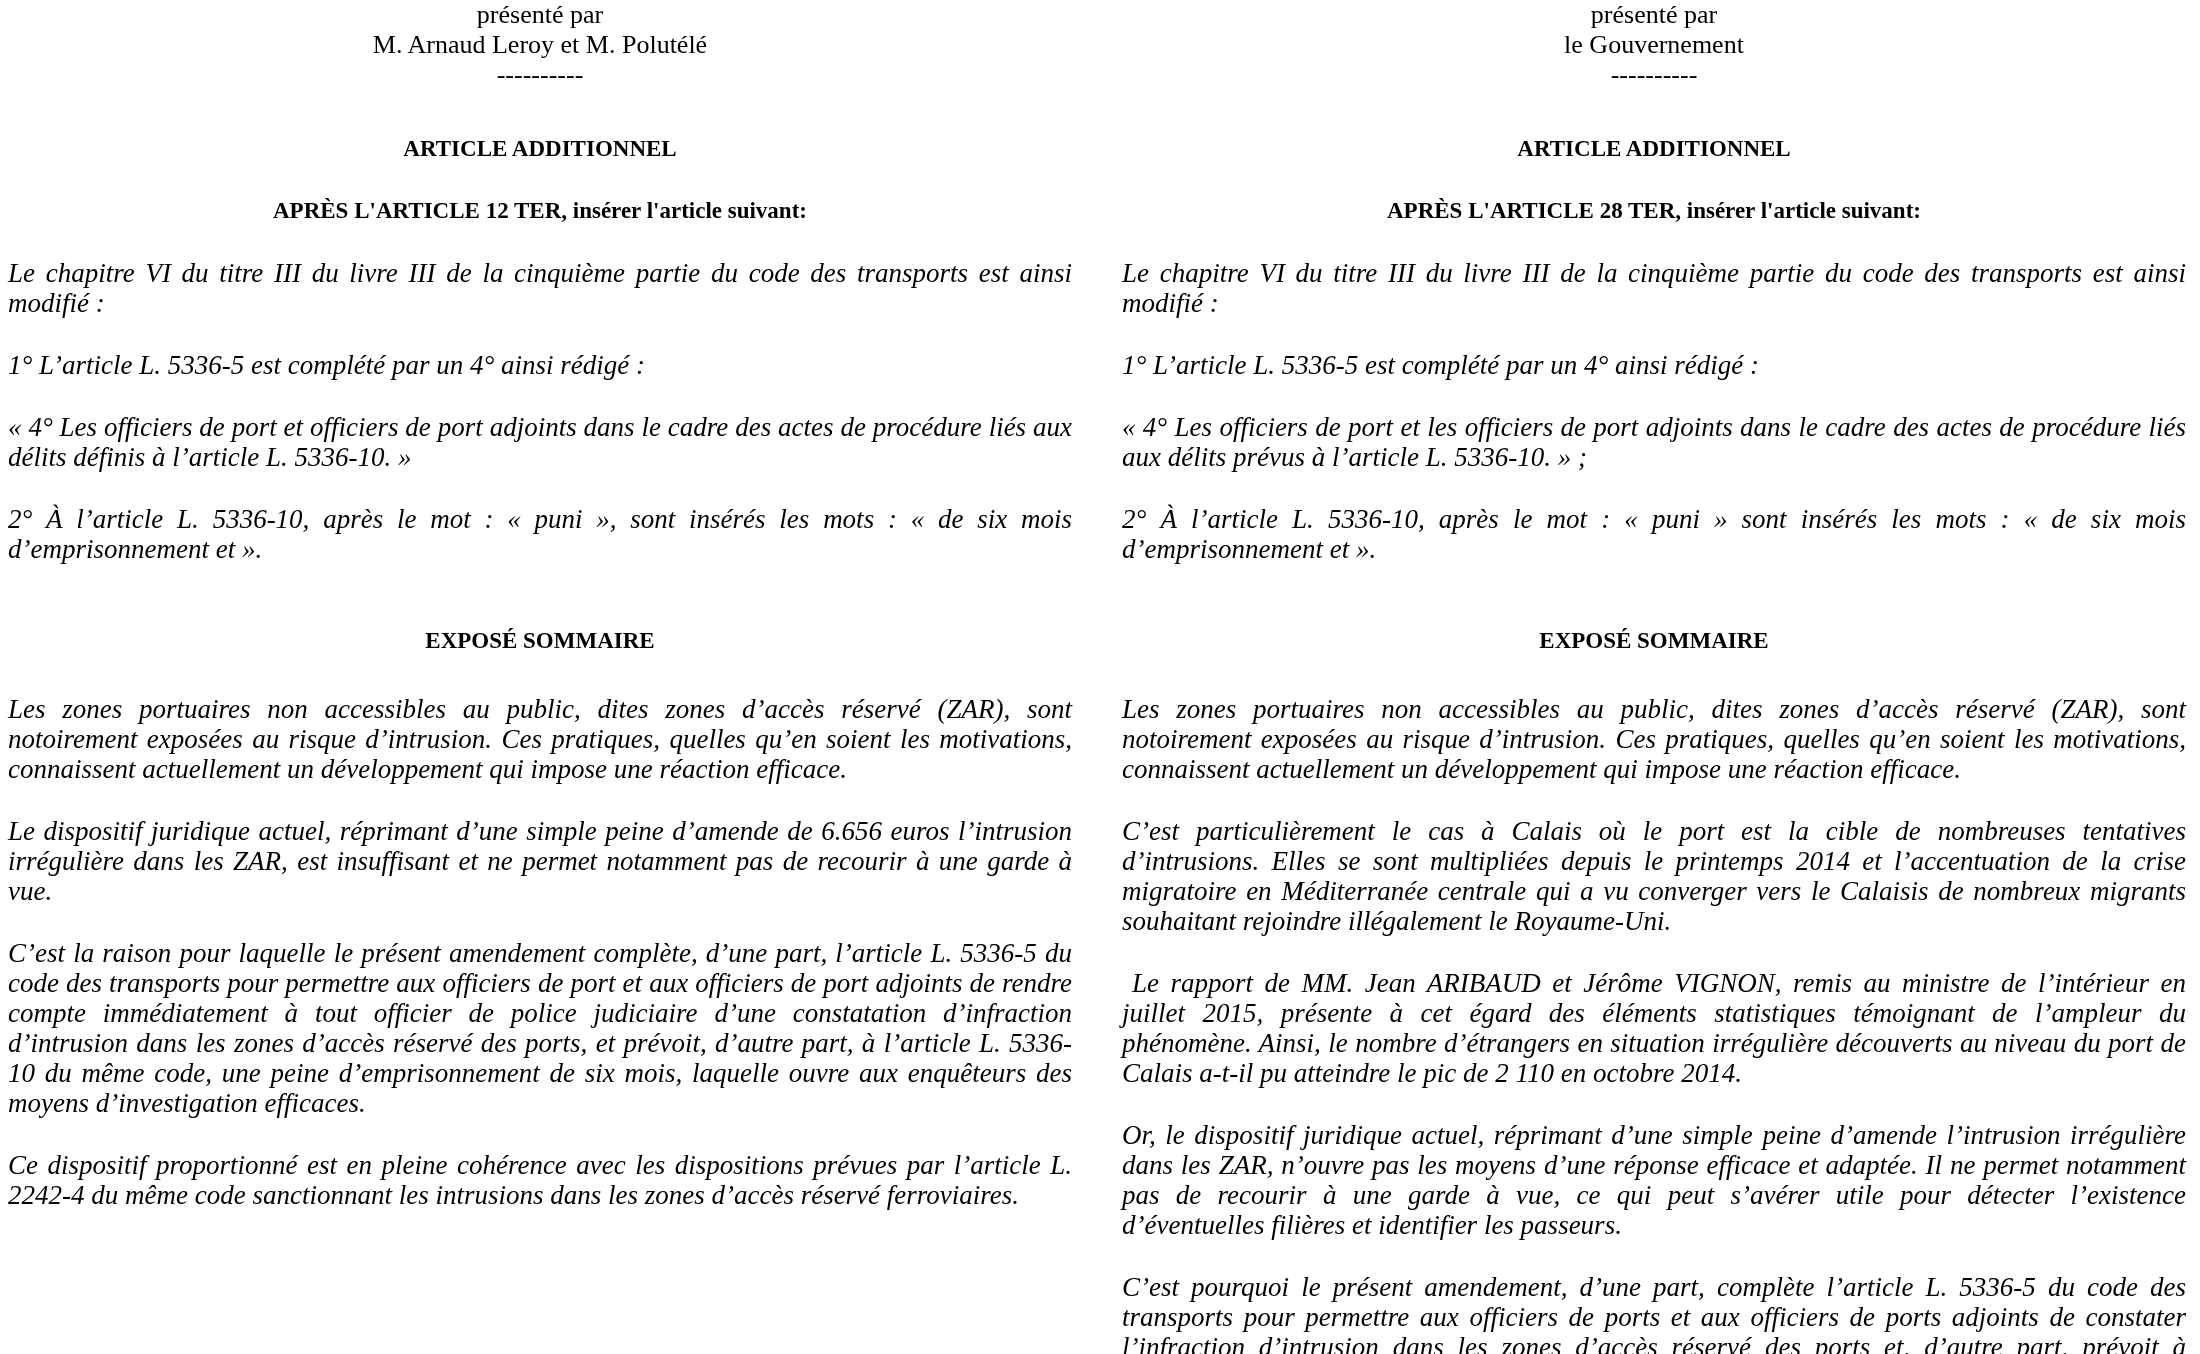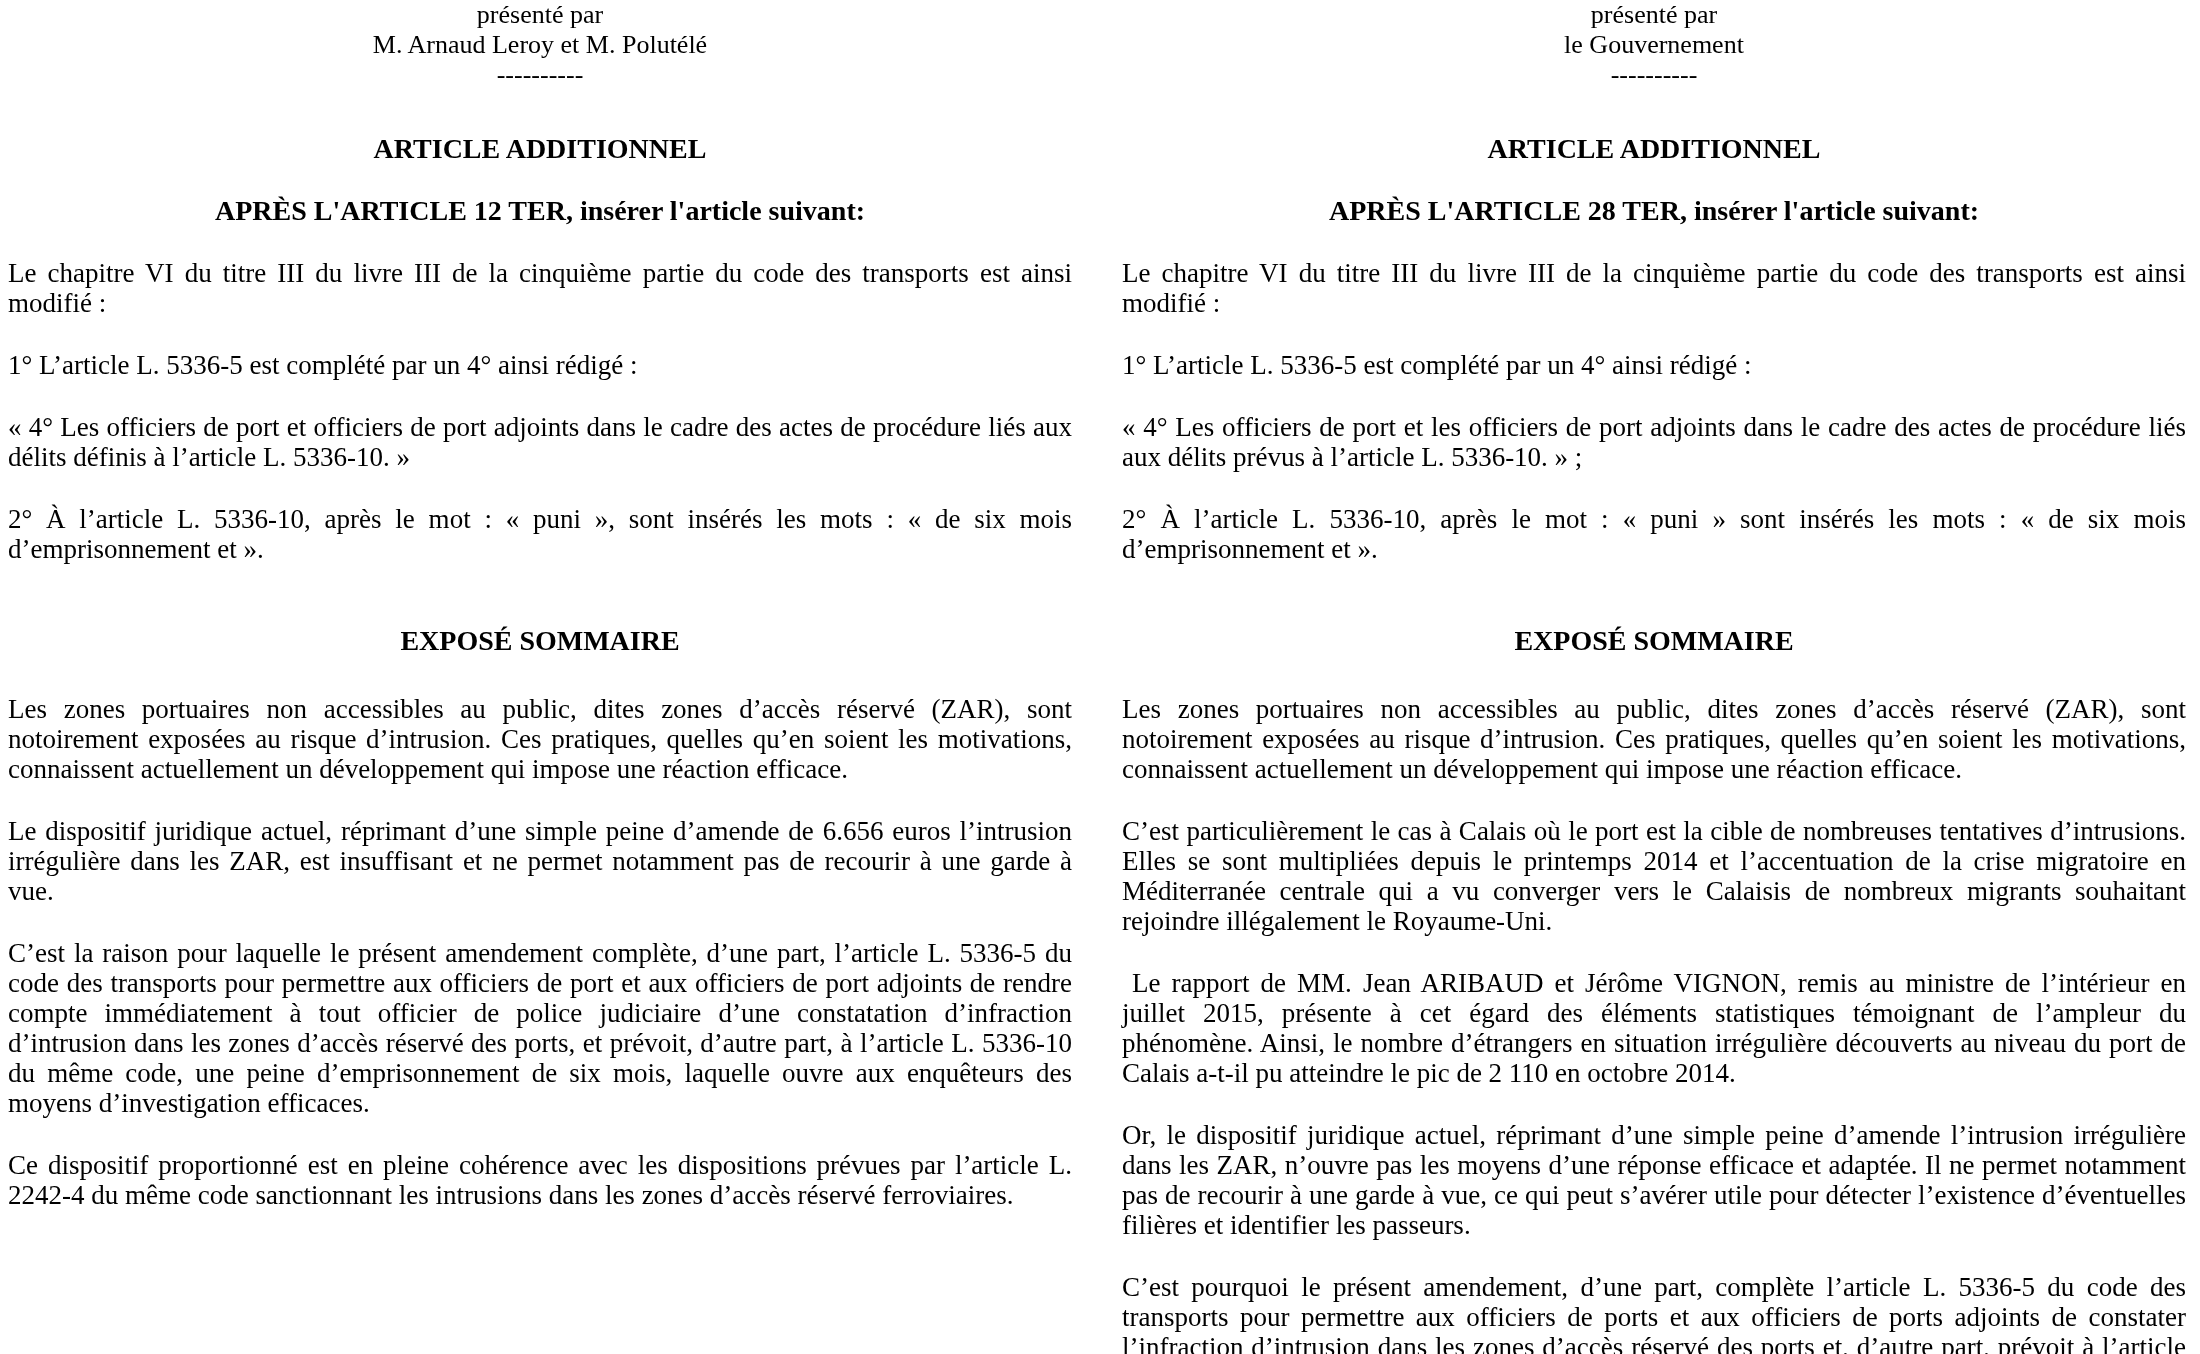--- a/index.html
+++ b/index.html
@@ -24,32 +24,33 @@
   }
   .intro-line {
     text-align: center;
     font-size: 26px;
     line-height: 30px;
     margin: 0;
   }
   .heading {
     text-align: center;
     font-weight: bold;
-    font-size: 28px;
+    font-size: 23px;
     line-height: 30px;
     margin: 0;
   }
   .h-article { margin-top: 44px; }
   .h-apres   { margin-top: 32px; margin-bottom: 28px; text-align: center; }
   .h-expose  { margin-top: 62px; margin-bottom: 38px; }
   p.body-para {
     font-size: 27px;
     line-height: 30px;
     text-align: justify;
     margin: 32px 0;
+    font-style: italic;
   }
   p.indent-first { text-indent: 10px; }
 </style>
 </head>
 <body>
 
 <div class="pages">
 
   <section class="page">
     <div class="intro-line">présenté par</div>

